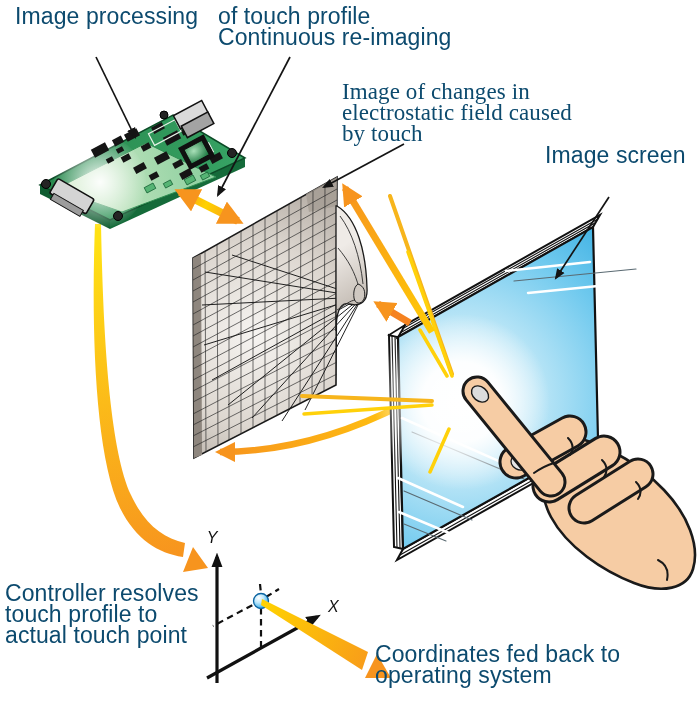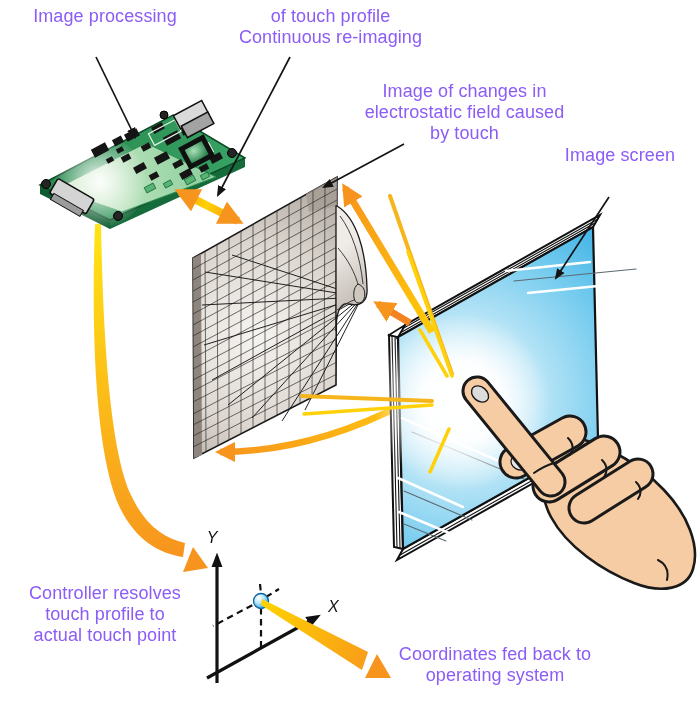--- a/index.html
+++ b/index.html
@@ -1,20 +1,20 @@
 <!DOCTYPE html>
 <html><head>
 <meta charset="utf-8">
 <style>
   html,body{margin:0;padding:0;background:#fff;}
   .canvas{position:relative;width:700px;height:704px;background:#ffffff;
           font-family:"Liberation Sans",sans-serif;overflow:hidden;}
   .art{position:absolute;left:0;top:0;}
-  .lbl{position:absolute;text-align:center;font-size:18px;line-height:21px;
-       color:#8b5cf6;letter-spacing:.1px;}
+  .lbl{position:absolute;text-align:left;font-size:23px;line-height:21px;
+       color:#0c4a6e;letter-spacing:.1px;}
   .lbl div{white-space:nowrap;}
 </style>
 </head>
 <body>
 
 <div class="canvas">
 
 <svg class="art" width="700" height="704" viewBox="0 0 700 704">
   <defs>
     <marker id="oAh" viewBox="0 0 10 10" refX="7.5" refY="5" markerWidth="3.1" markerHeight="3.1" orient="auto-start-reverse">
@@ -231,21 +231,21 @@
   </g>
 </svg>
 
 <div class="lbl" style="left:15px;top:6px;width:180px;">
   <div>Image processing</div>
 </div>
 <div class="lbl" style="left:218px;top:6px;width:225px;">
   <div>of touch profile</div>
   <div>Continuous re-imaging</div>
 </div>
-<div class="lbl" style="left:342px;top:81px;width:245px;">
+<div class="lbl" style="left:342px;top:81px;width:245px;font-family:Liberation Serif, serif;">
   <div>Image of changes in</div>
   <div>electrostatic field caused</div>
   <div>by touch</div>
 </div>
 <div class="lbl" style="left:545px;top:145px;width:150px;">
   <div>Image screen</div>
 </div>
 <div class="lbl" style="left:5px;top:583px;width:200px;">
   <div>Controller resolves</div>
   <div>touch profile to</div>

